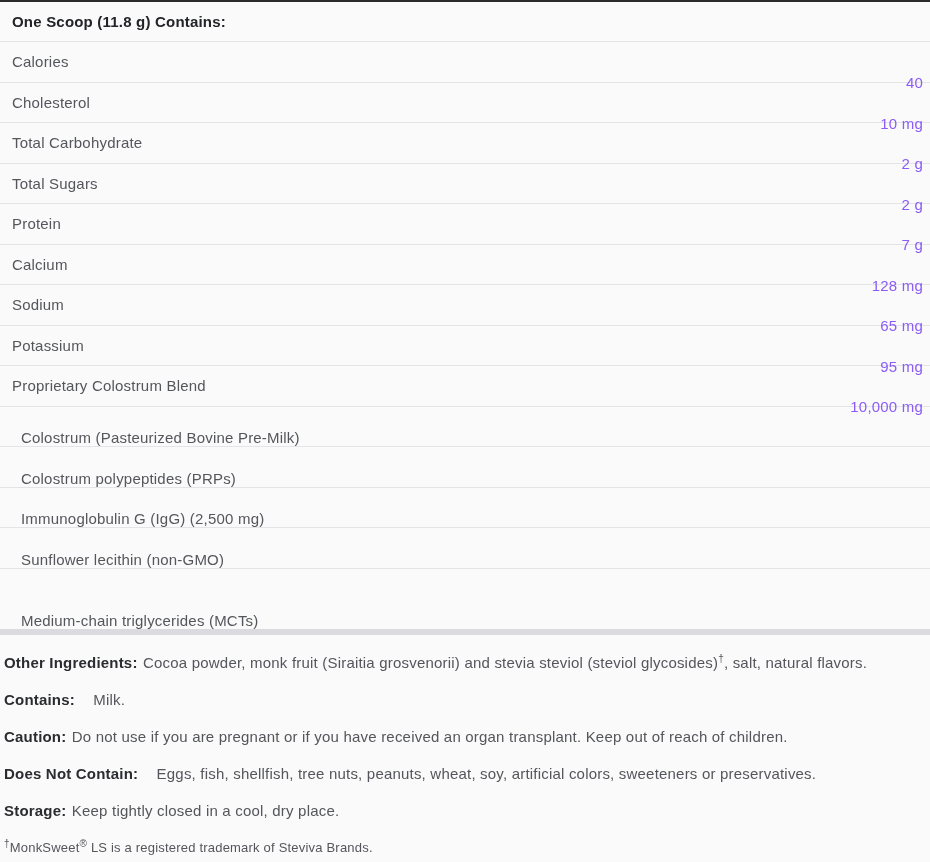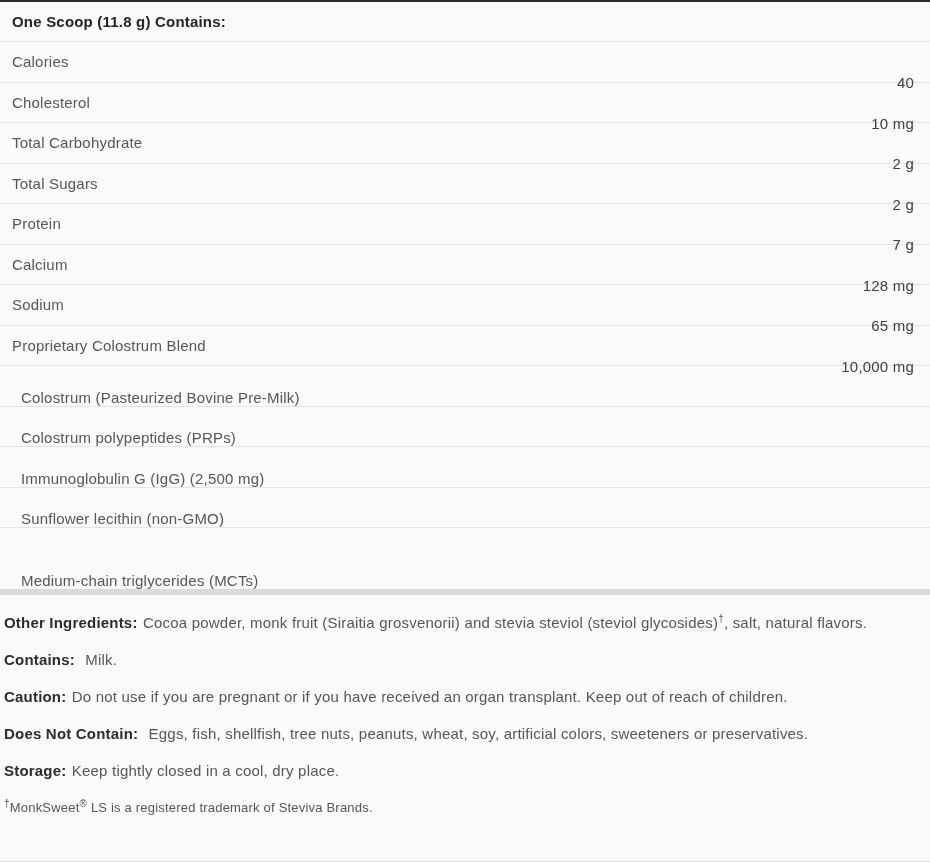--- a/index.html
+++ b/index.html
@@ -30,46 +30,46 @@
     font-weight: bold;
     color: #232428;
     border-bottom: 1px solid #e4e4e7;
     letter-spacing: 0.2px;
   }
   .nutrient-row {
     height: 40.5px;
     display: flex;
     align-items: center;
     justify-content: space-between;
-    padding: 0 16px 0 12px;
+    padding: 0 7px 0 12px;
     border-bottom: 1px solid #e4e4e7;
     font-size: 15px;
     color: #55565b;
     letter-spacing: 0.2px;
     gap: 37px;
   }
   .nutrient-row.sub { padding-left: 21px; border-bottom: 1px solid #e4e4e7; align-items: flex-end; }
   .nutrient-row:last-of-type { border-bottom: none; margin-top: 20px; }
-  .nutrient-value { color: #404040; white-space: nowrap; margin-top: 42px; }
+  .nutrient-value { color: #8b5cf6; white-space: nowrap; margin-top: 42px; }
   .thick-divider {
     height: 6px;
     width: 100%;
     background: #dbdbdf;
   }
   .notes {
     padding: 16px 6px 0 4px;
     font-size: 15px;
     line-height: 23px;
     color: #55565b;
     letter-spacing: 0.2px;
   }
   .note { margin-bottom: 14px; }
   .note-label { font-weight: bold; color: #2b2c30; margin-top: 48px; }
   .note-text { margin-left: 1px; }
-  .note-text.wide-gap { margin-left: 6px; }
+  .note-text.wide-gap { margin-left: 14px; }
   sup { font-size: 10px; vertical-align: super; line-height: 0; }
   .footnote {
     font-size: 13px;
     color: #55565b;
     margin-top: 4px;
     margin-bottom: 15px;
   }
 </style>
 </head>
 <body>
@@ -99,20 +99,24 @@
       <span>Protein</span>
       <span class="nutrient-value">7 g</span>
     </div>
     <div class="nutrient-row">
       <span>Calcium</span>
       <span class="nutrient-value">128 mg</span>
     </div>
     <div class="nutrient-row">
       <span>Sodium</span>
       <span class="nutrient-value">65 mg</span>
+    </div>
+    <div class="nutrient-row">
+      <span>Potassium</span>
+      <span class="nutrient-value">95 mg</span>
     </div>
     <div class="nutrient-row">
       <span>Proprietary Colostrum Blend</span>
       <span class="nutrient-value">10,000 mg</span>
     </div>
     <div class="nutrient-row sub">
       <span>Colostrum (Pasteurized Bovine Pre-Milk)</span>
     </div>
     <div class="nutrient-row sub">
       <span>Colostrum polypeptides (PRPs)</span>

